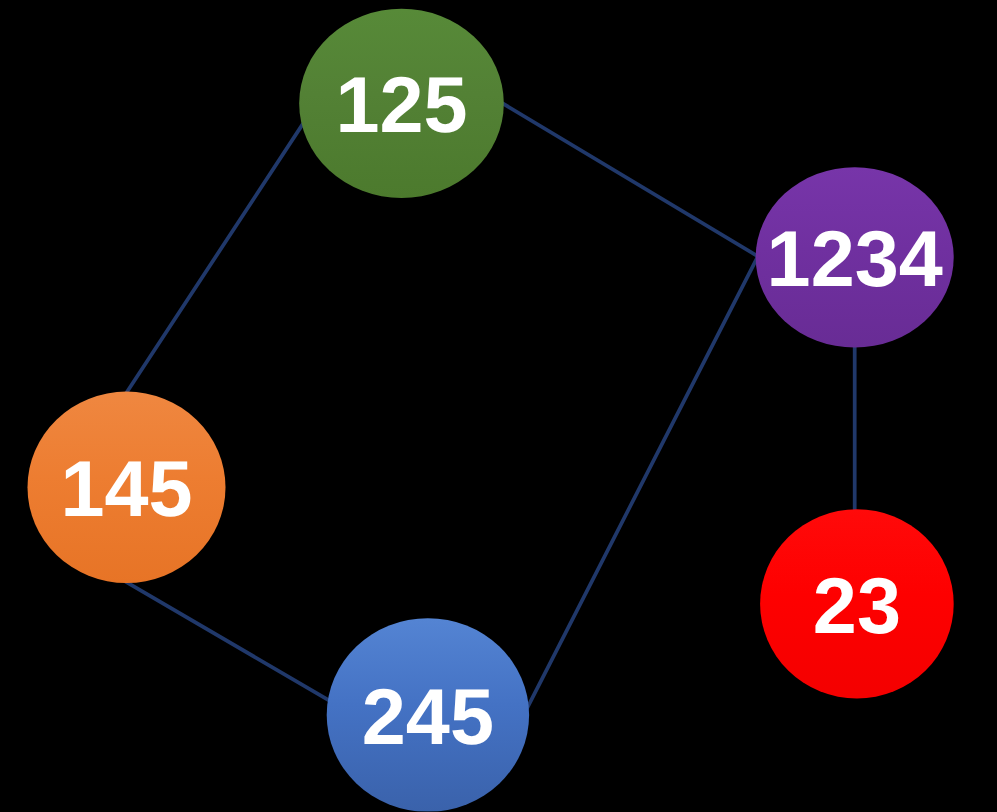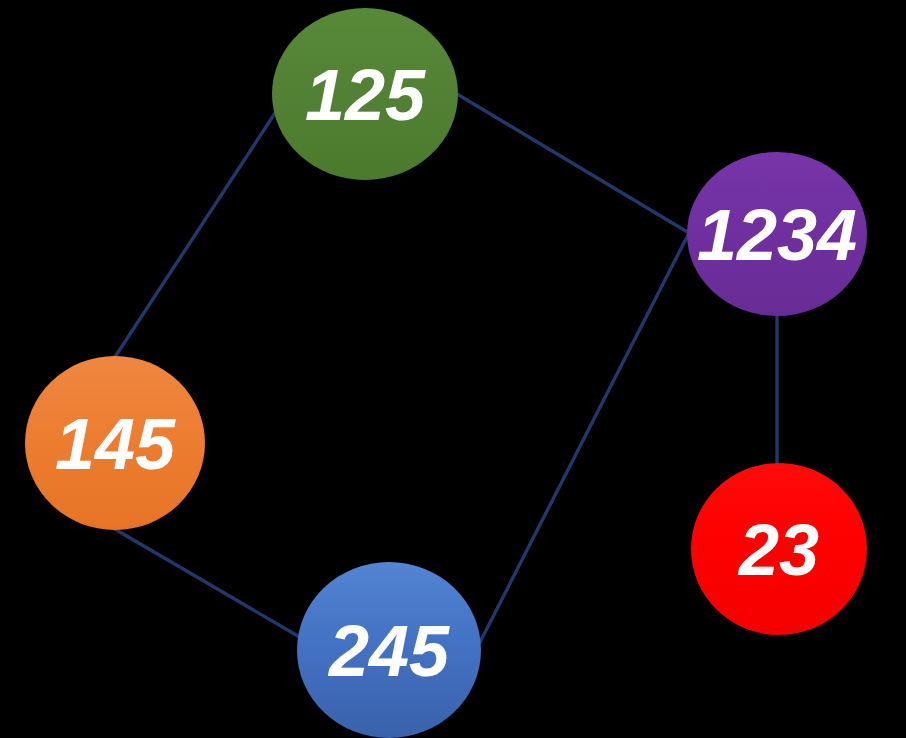--- a/index.html
+++ b/index.html
@@ -6,21 +6,20 @@
     margin: 0;
     padding: 0;
     background: #000000;
   }
   .stage {
     position: relative;
     width: 906px;
     height: 738px;
     overflow: hidden;
     background: #000000;
-    font-style: italic;
   }
   svg {
     display: block;
   }
   .edge-line {
     fill: none;
     stroke-linecap: round;
   }
   .node-label {
     font-family: "Liberation Sans", "DejaVu Sans", sans-serif;

